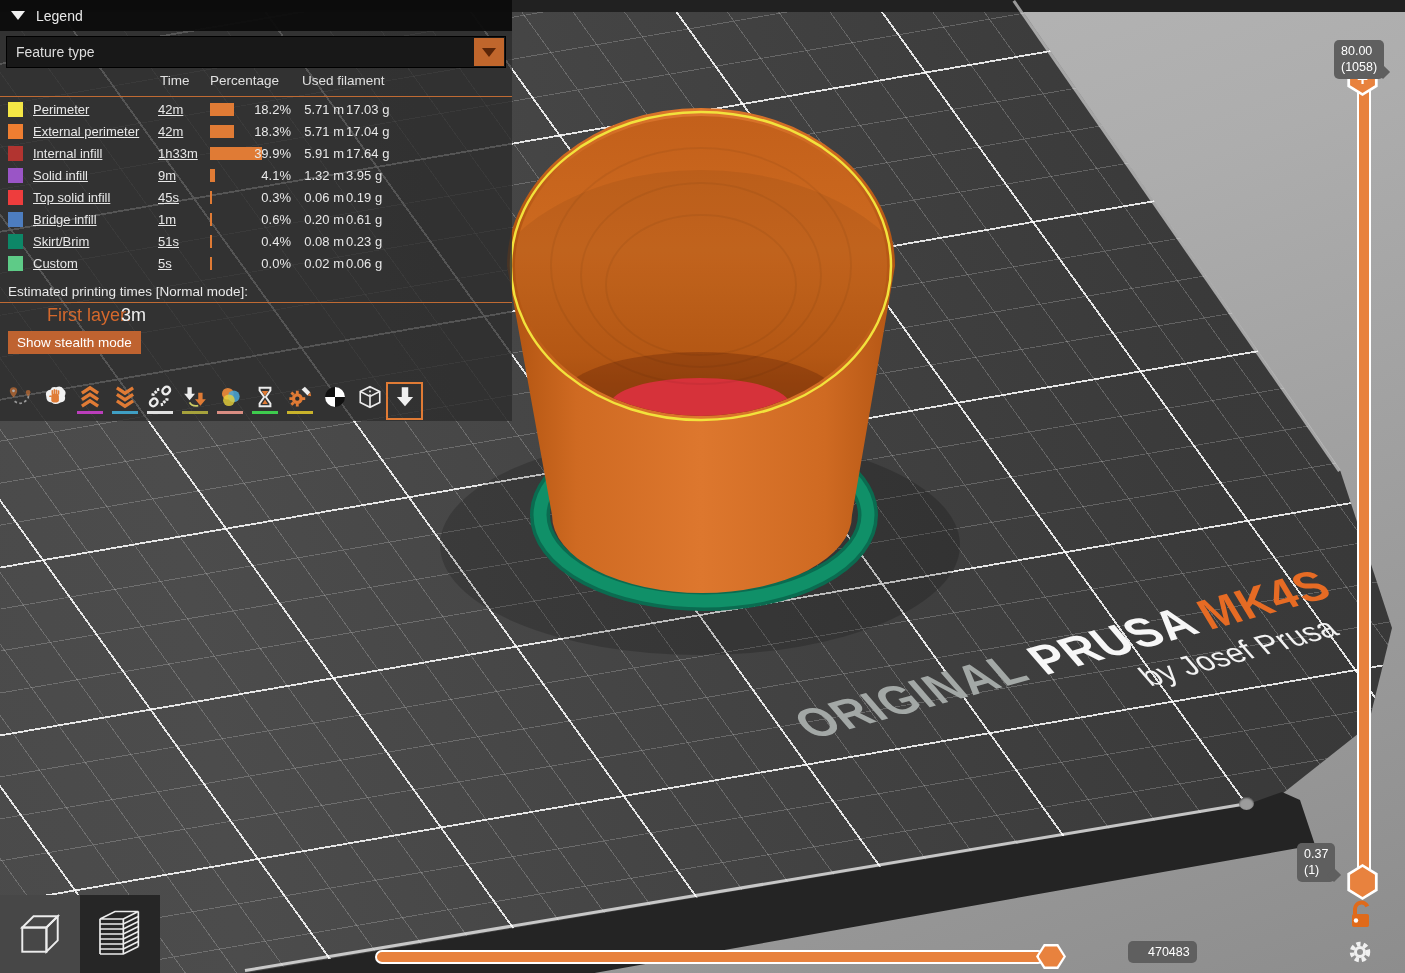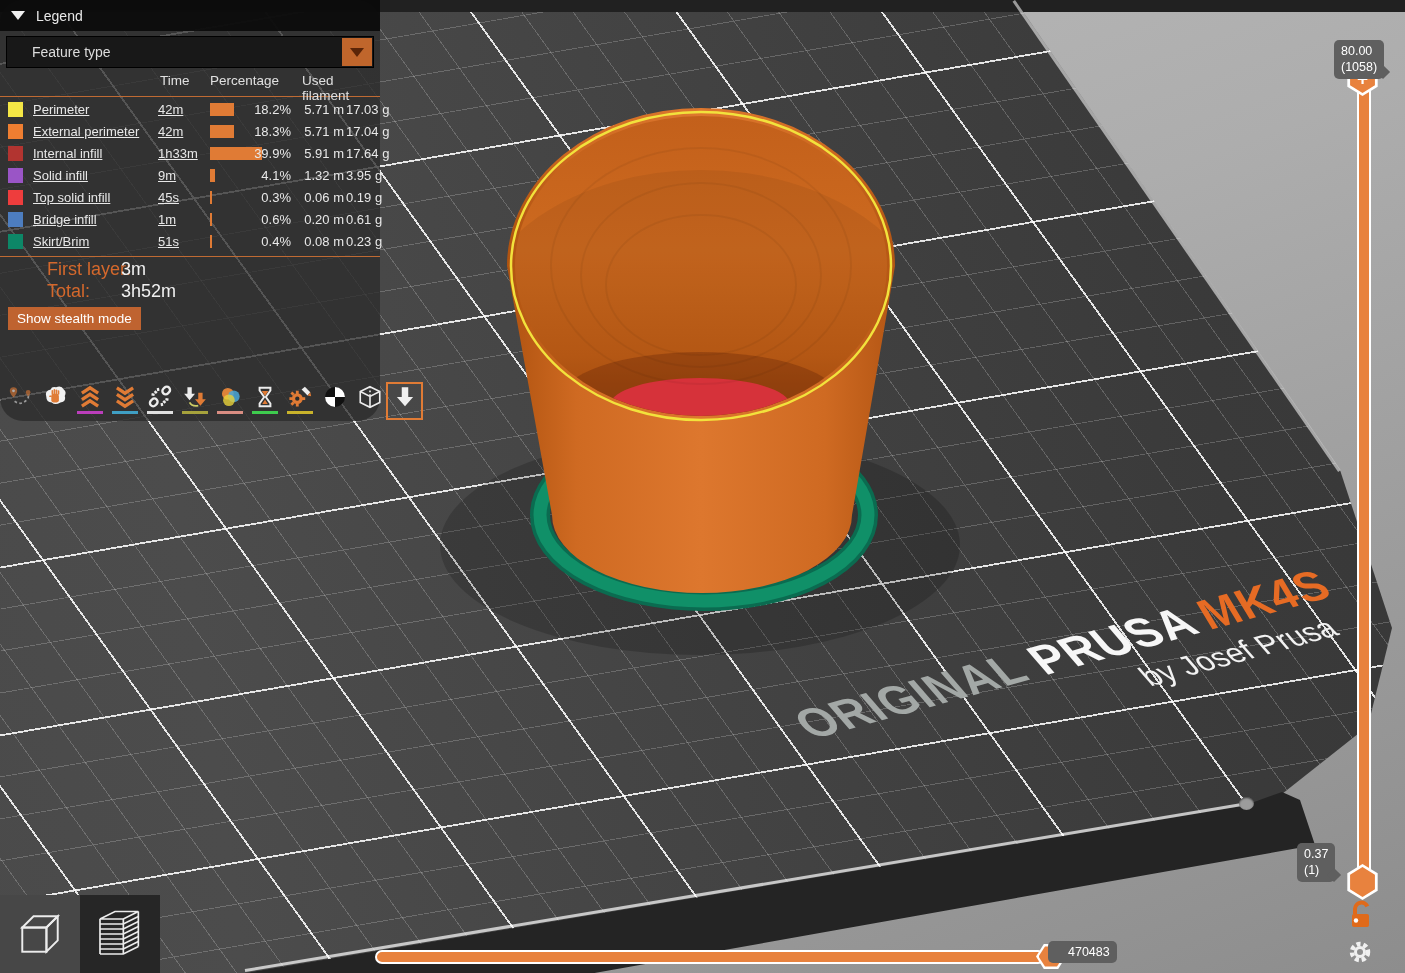--- a/index.html
+++ b/index.html
@@ -33,24 +33,24 @@
   .top-strip{position:absolute;left:0;top:0;width:1405px;height:12px;background:#212121;}
   .bed-side{
     position:absolute;inset:0;background:#242424;
     clip-path:polygon(1300px 800px,1282px 792px,1243px 806px,245px 973px,330px 1020px,1315px 845px);
   }
   .front-edge-hl{position:absolute;left:245px;top:969px;width:1012px;height:3px;background:rgba(255,255,255,.7);transform:rotate(-9.45deg);transform-origin:left center;}
   .right-edge-hl{position:absolute;left:1015px;top:0;width:572px;height:2.5px;background:rgba(255,255,255,.55);transform:rotate(55.3deg);transform-origin:left top;}
   .screw-hole{position:absolute;left:1239px;top:797px;width:15px;height:13px;border-radius:50%;background:#9c9c9c;box-shadow:inset 0 1px 2px rgba(0,0,0,.6);}
   .model-svg{position:absolute;left:0;top:0;pointer-events:none;}
   
-  .legend{position:absolute;left:0;top:0;width:380px;height:421px;background:rgba(44,44,44,.78);color:#e8e8e8;z-index:10;border-radius:23px;}
+  .legend{position:absolute;left:0;top:0;width:512px;height:421px;background:rgba(44,44,44,.78);color:#e8e8e8;z-index:10;}
   .legend-title{height:31px;background:rgba(10,10,10,.92);display:flex;align-items:center;gap:11px;padding-left:11px;font-size:14px;}
   .tri-down{width:0;height:0;border-left:7px solid transparent;border-right:7px solid transparent;border-top:9px solid #f0f0f0;}
-  .combo{margin:5px 6px;height:30px;background:#181818;border:1px solid #000;display:flex;align-items:center;position:relative;padding-left:16px;}
+  .combo{margin:5px 6px;height:30px;background:#181818;border:1px solid #000;display:flex;align-items:center;position:relative;}
   .combo-label{padding-left:9px;font-size:14px;color:#ddd;flex:1;}
   .combo-btn{width:30px;height:28px;margin-right:1px;background:#c0662c;display:flex;align-items:center;justify-content:center;}
   .combo-btn .tri{width:0;height:0;border-left:7px solid transparent;border-right:7px solid transparent;border-top:9px solid #5a2508;}
   .cols{position:relative;height:20px;font-size:13.5px;color:#e0e0e0;}
   .cols .c-time{position:absolute;left:160px;}
   .cols .c-pct{position:absolute;left:210px;}
   .cols .c-fil{position:absolute;left:302px;}
   .hr-orange{border:none;border-top:1px solid #bf6a33;margin:3px 0 2px 0;}
   .lrow{position:relative;height:22px;font-size:13px;}
   .lrow .swatch{position:absolute;left:8px;top:3px;width:15px;height:15px;}
@@ -229,29 +229,35 @@
   <div class="lrow">
     <span class="swatch" style="background: rgb(13, 135, 103);"></span>
     <span class="lbl">Skirt/Brim</span>
     <span class="time">51s</span>
     <span class="bar" style="width: 2px; background: rgb(224, 123, 53);"></span>
     <span class="pct">0.4%</span>
     <span class="len">0.08 m</span>
     <span class="wgt">0.23 g</span>
   </div>
 
-</div>
+  <div class="lrow">
+    <span class="swatch" style="background: rgb(94, 203, 135);"></span>
+    <span class="lbl">Custom</span>
+    <span class="time">5s</span>
+    <span class="bar" style="width: 2px; background: rgb(224, 123, 53);"></span>
+    <span class="pct">0.0%</span>
+    <span class="len">0.02 m</span>
+    <span class="wgt">0.06 g</span>
+  </div>
+</div>
+  <div class="est-title">Estimated printing times [Normal mode]:</div>
   <hr class="hr-orange">
   <div class="kv">
     <span class="k">First layer:</span>
     <span class="v">3m</span>
-  </div>
-  <div class="kv">
-    <span class="k">Total:</span>
-    <span class="v">3h52m</span>
   </div>
   <button class="stealth-btn">Show stealth mode</button>
 
   <div class="icon-bar">
     <div class="icon-slot" style="opacity:.6">
       <svg width="26" height="26" viewBox="0 0 24 24">
           <path d="M6 3a3.4 3.4 0 0 1 3.4 3.4C9.4 8.8 6 12.4 6 12.4S2.6 8.8 2.6 6.4A3.4 3.4 0 0 1 6 3z" fill="#e07b35"></path>
           <circle cx="6" cy="6.3" r="1.3" fill="#fff"></circle>
           <path d="M7 16 q6 4 11 -1 q3 -3 1 -6" stroke="#ddd" stroke-width="1.6" fill="none" stroke-dasharray="2.5 2.2"></path>
           <path d="M19.5 5.5a2.2 2.2 0 0 1 2.2 2.2c0 1.5-2.2 3.8-2.2 3.8s-2.2-2.3-2.2-3.8a2.2 2.2 0 0 1 2.2-2.2z" fill="#e07b35"></path>
@@ -390,21 +396,21 @@
   <div>0.37</div>
   <div>(1)</div>
 </div>
 
 <div class="h-track"></div>
 <div class="hex hex-h" style="left:1036px;top:943px;">
   <div class="outer">
       <div class="inner"></div>
     </div>
 </div>
-<div class="tip" style="left:1048px;top:941px;padding-left:20px;">
+<div class="tip" style="left:1128px;top:941px;padding-left:20px;">
   <div>470483</div>
 </div>
 
 <svg class="corner-icons" style="left:1344px;top:896px;" width="32" height="72" viewBox="0 0 32 72">
   <g>
     <path d="M11 18 v-5 a6.5 6.5 0 0 1 12.4 -2.6" stroke="#e06a1a" stroke-width="4" fill="none"></path>
     <rect x="8" y="18" width="17" height="13" rx="2" fill="#e06a1a"></rect>
     <circle cx="12" cy="24.5" r="2.2" fill="#fff"></circle>
   </g>
   <g>

